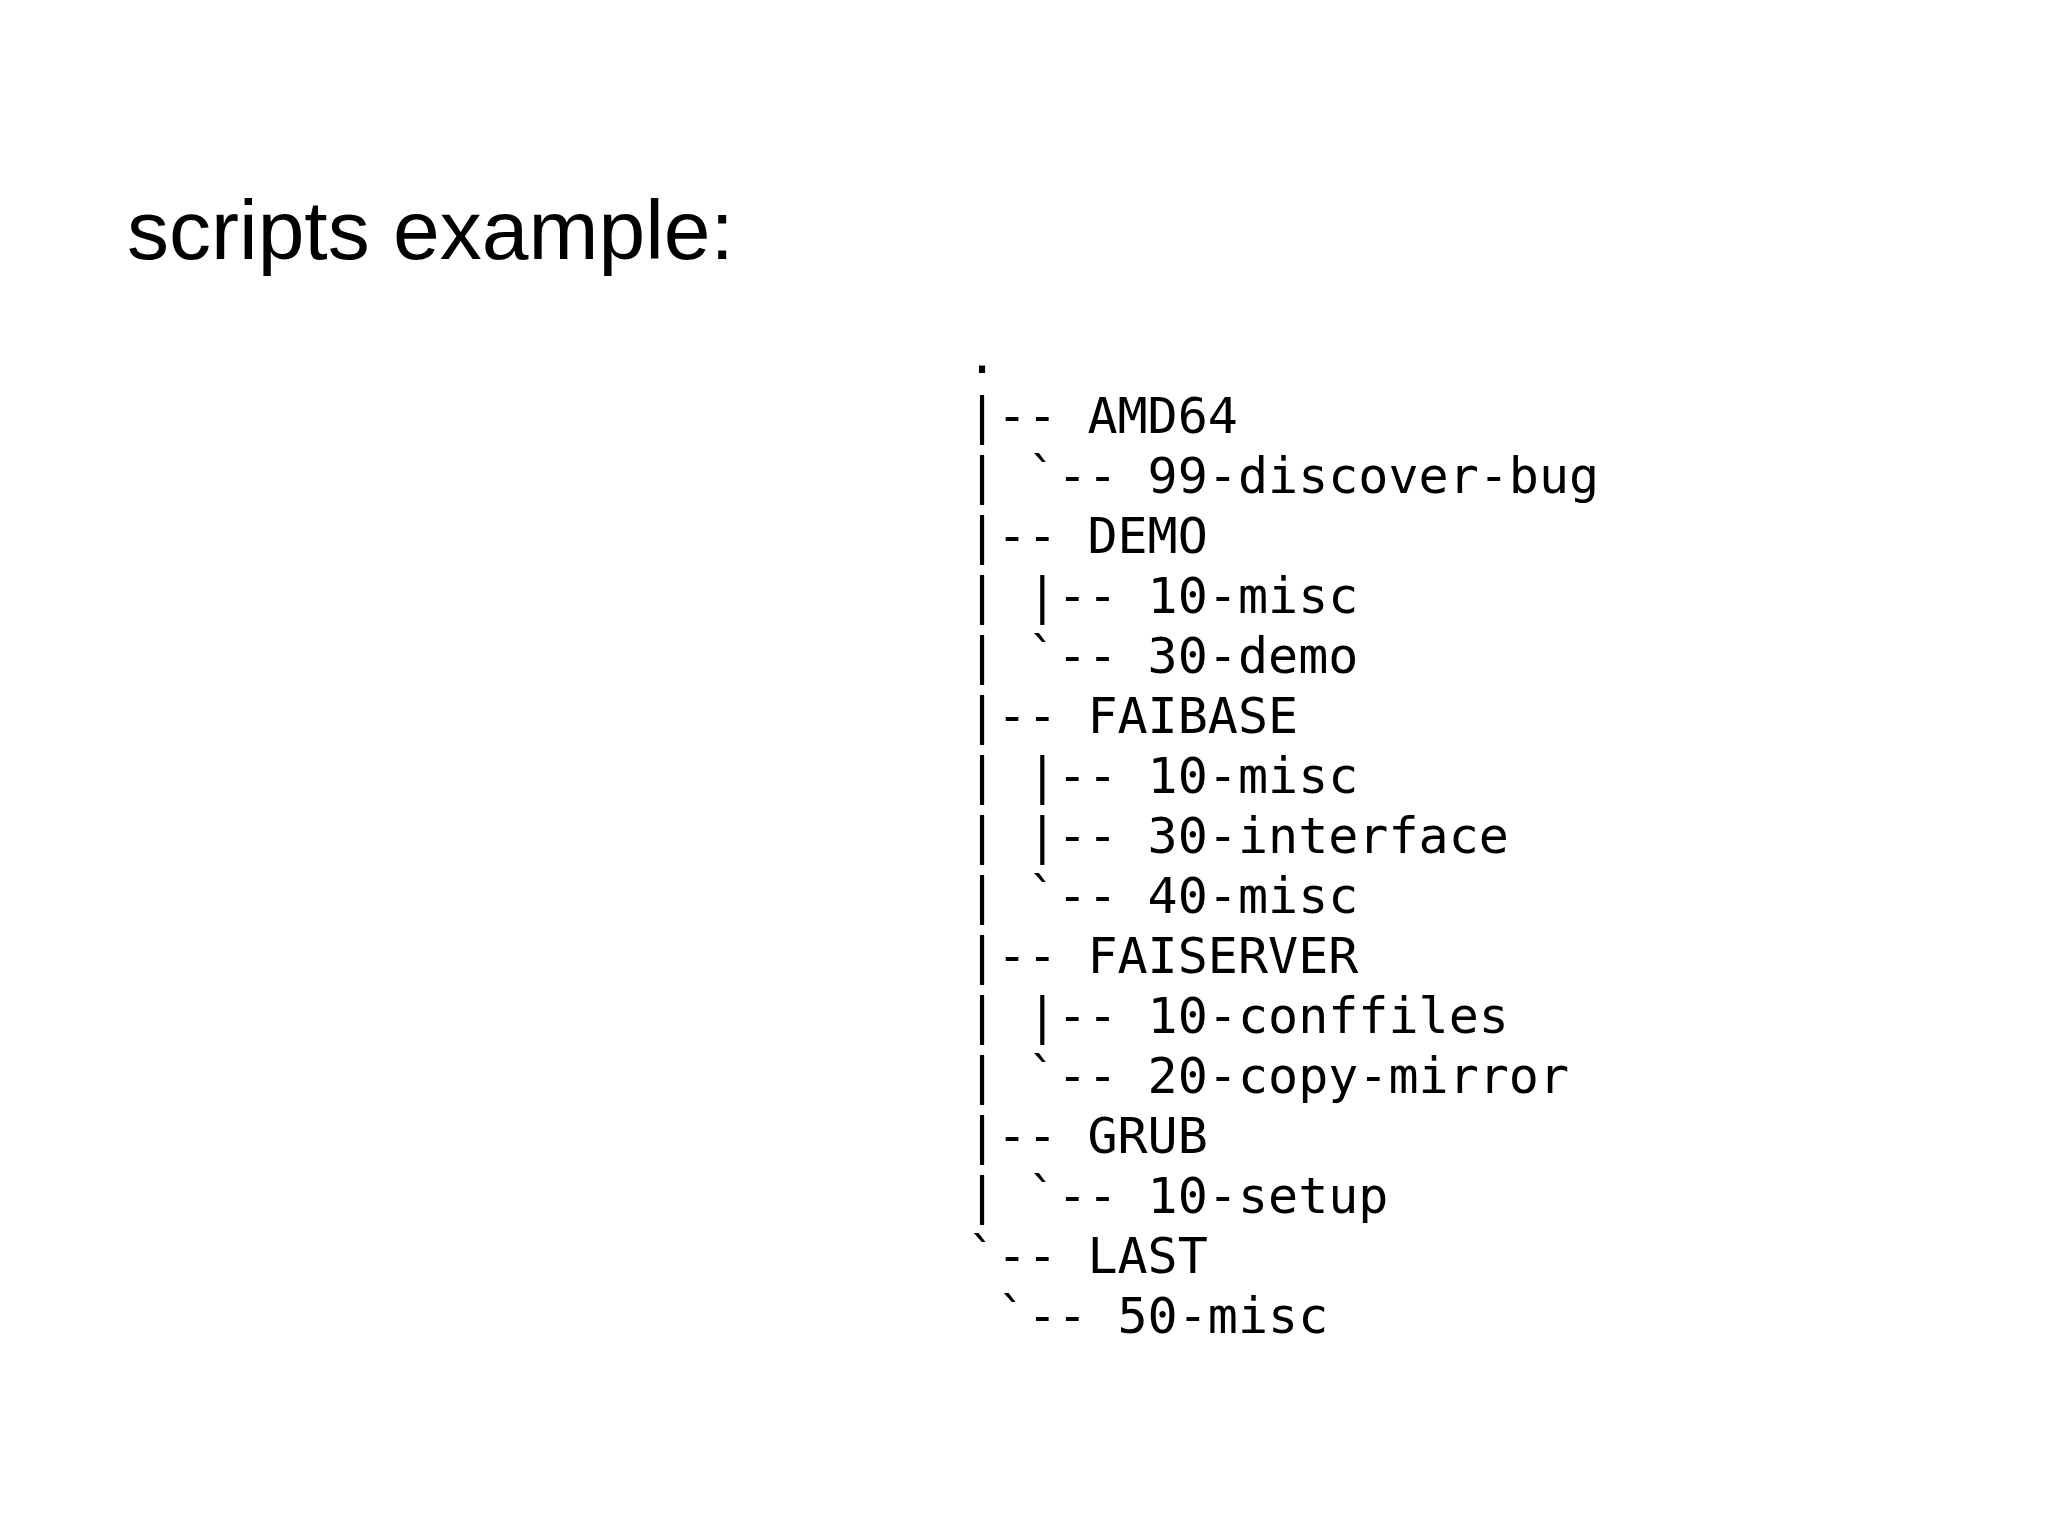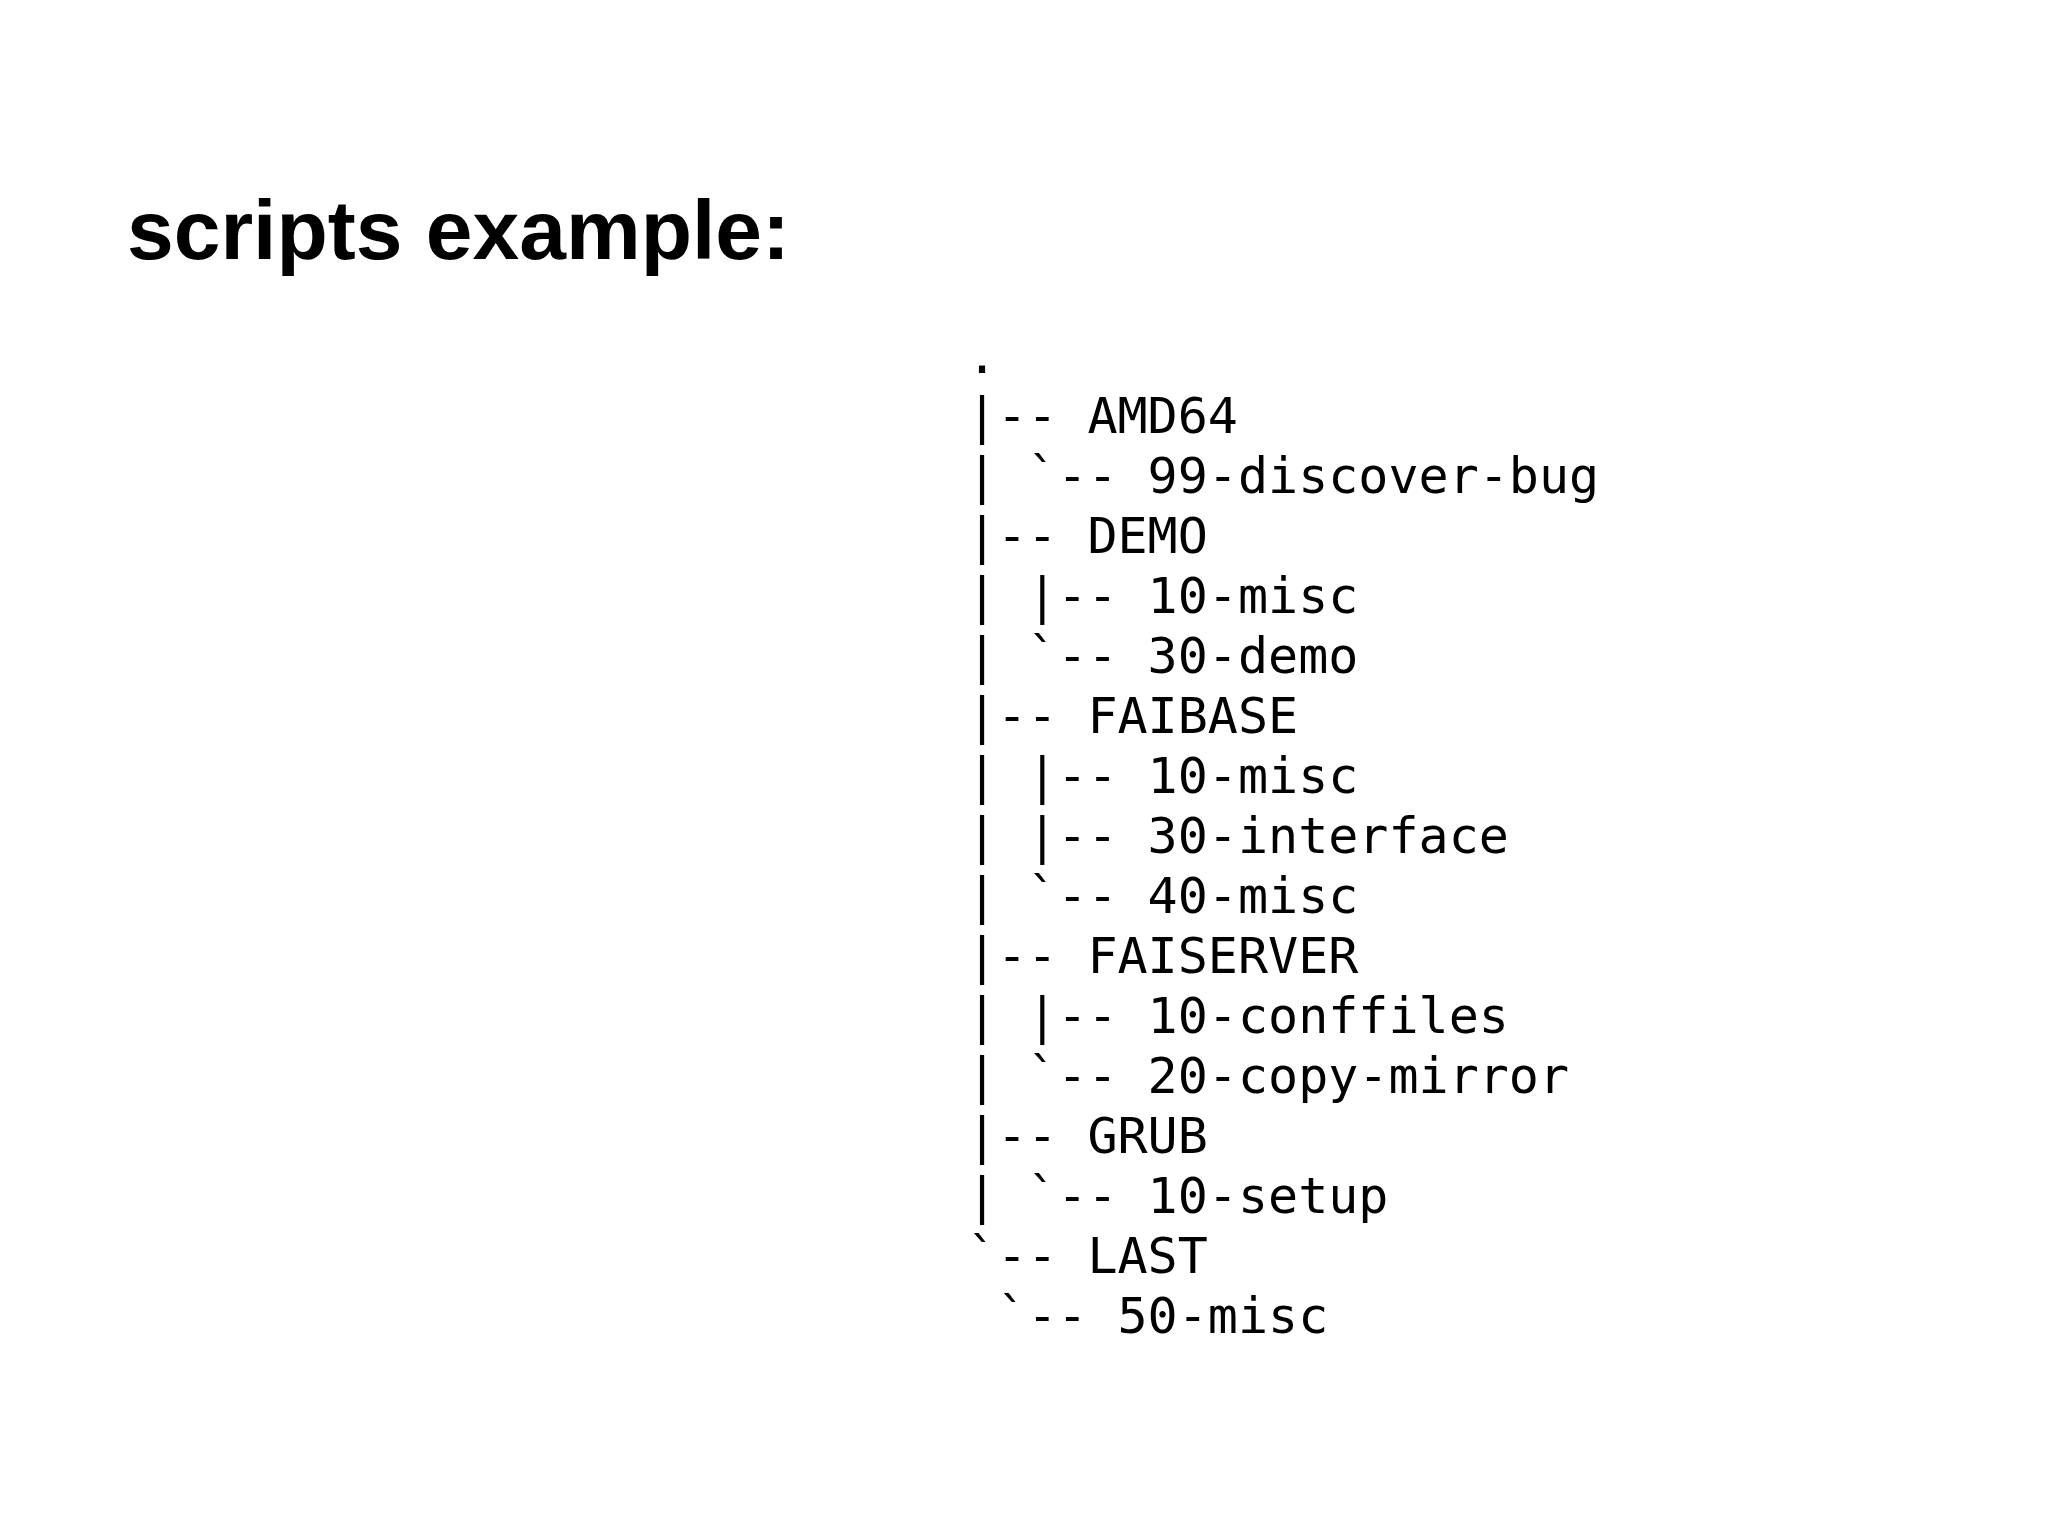--- a/index.html
+++ b/index.html
@@ -16,21 +16,21 @@
   .slide {
     position: absolute;
     inset: 0;
   }
   .title {
     position: absolute;
     left: 127px;
     top: 182px;
     margin: 0;
     font-family: "Liberation Sans", sans-serif;
-    font-weight: bold;
+    font-weight: normal;
     font-size: 84px;
     letter-spacing: 0;
     white-space: nowrap;
   }
   .tree {
     position: absolute;
     left: 967px;
     top: 326px;
     margin: 0;
     font-family: "DejaVu Sans Mono", monospace;

